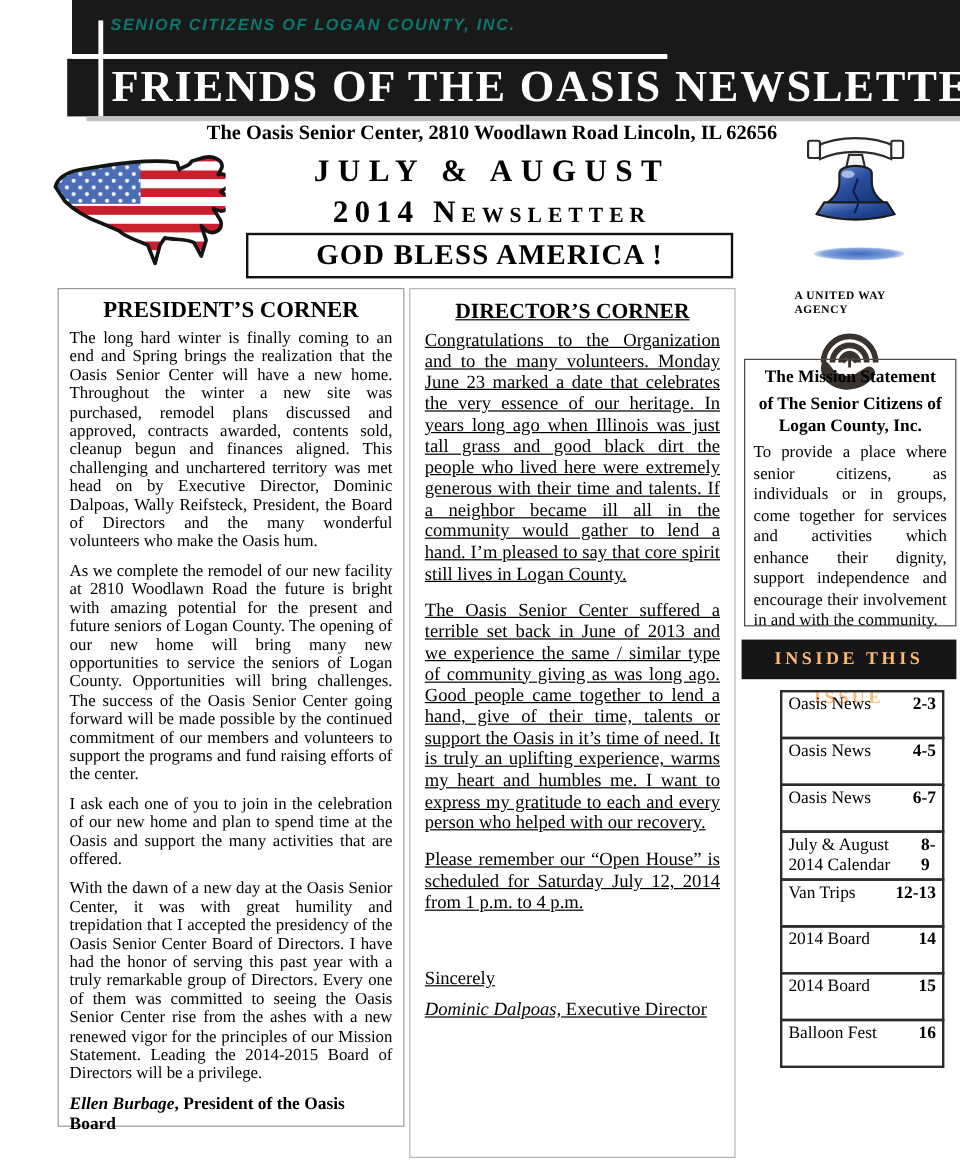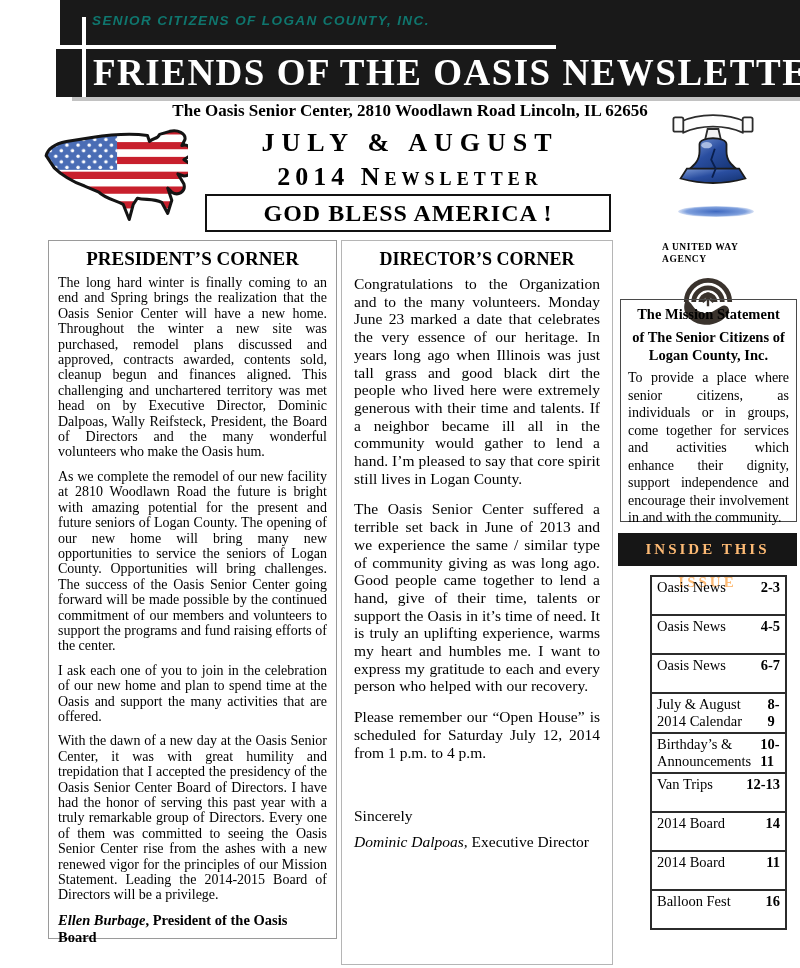--- a/index.html
+++ b/index.html
@@ -34,21 +34,21 @@
   .bell{position:absolute;left:664px;top:111px;width:98px;height:90px;}
   .bell-shadow{position:absolute;left:678px;top:206px;width:76px;height:11px;border-radius:50%;
                background:radial-gradient(ellipse at center,#3f69c0 0%,#7fa0dd 55%,rgba(255,255,255,0) 78%);}
   .uw-label{position:absolute;left:662px;top:241px;width:92px;
             font-weight:bold;font-size:9.5px;letter-spacing:.6px;line-height:12px;}
   .uw-logo{position:absolute;left:674px;top:266px;width:68px;height:64px;}
 
   
   .col-box{position:absolute;background:#fff;box-sizing:border-box;}
   .president{left:48px;top:240px;width:289px;height:699px;border:1px solid #9a9a9a;padding:5px 9px;}
-  .director{left:341px;top:240px;width:272px;height:725px;border:1px solid #b5b5b5;padding:6px 12px;}
+  .director{left:341px;top:240px;width:272px;height:725px;border:1px solid #b5b5b5;padding:6px 12px;text-decoration:underline;}
   .corner-title{text-align:center;font-weight:bold;font-size:19px;margin:2px 0 5px 0;}
   .director .corner-title{font-size:18px;}
   .president p{margin:0 0 9px 0;font-size:14px;line-height:15.4px;text-align:justify;}
   .director p{margin:0 0 13px 0;font-size:15.5px;line-height:17.7px;text-align:justify;}
   .sig-president{font-weight:bold;font-size:14.5px;margin-top:4px;}
   .sig-president .sig-name{font-style:italic;}
   .closing{margin-top:46px;font-size:15.5px;}
   .sig-director{margin-top:8px;font-size:15.5px;}
   .sig-director .sig-name{font-style:italic;}
 
@@ -196,34 +196,30 @@
     </div>
     <div class="toc-row">
       <span class="toc-label">Oasis News</span>
       <span class="toc-pages">6-7</span>
     </div>
     <div class="toc-row">
       <span class="toc-label">July &amp; August 2014 Calendar</span>
       <span class="toc-pages">8-9</span>
     </div>
     <div class="toc-row">
-      <span class="toc-label">Birthday’s &amp; Announcements</span>
-      <span class="toc-pages">10-11</span>
-    </div>
-    <div class="toc-row">
       <span class="toc-label">Van Trips</span>
       <span class="toc-pages">12-13</span>
     </div>
     <div class="toc-row">
       <span class="toc-label">2014 Board</span>
       <span class="toc-pages">14</span>
     </div>
     <div class="toc-row">
       <span class="toc-label">2014 Board</span>
-      <span class="toc-pages">11</span>
+      <span class="toc-pages">15</span>
     </div>
     <div class="toc-row">
       <span class="toc-label">Balloon Fest</span>
       <span class="toc-pages">16</span>
     </div>
   </div>
 
 </div>
 
 </body></html>

